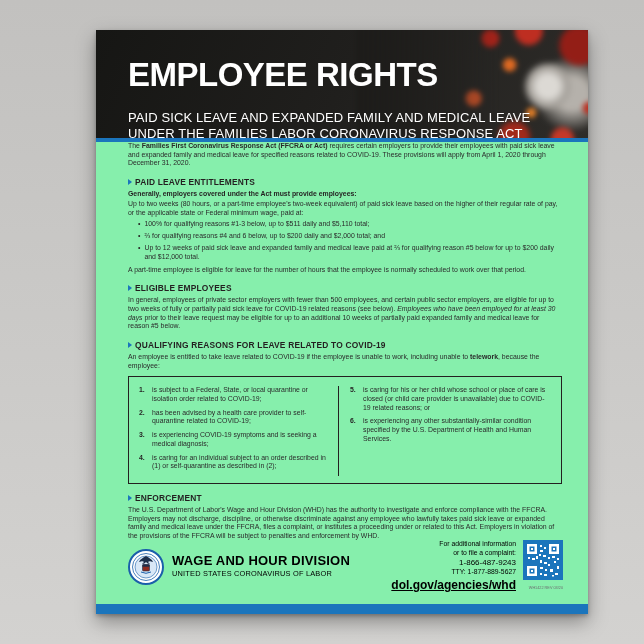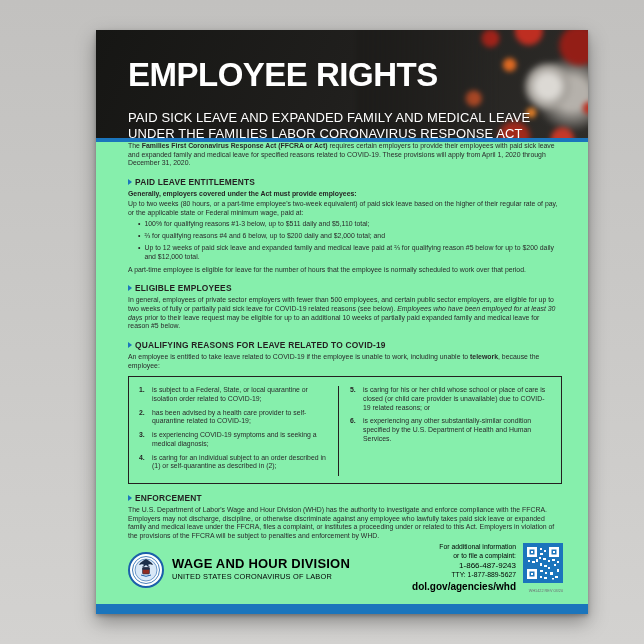--- a/index.html
+++ b/index.html
@@ -85,21 +85,21 @@
     display:flex; align-items:flex-start;
   }
   .seal-wrap { flex:none; margin-top:9px; }
   .division { margin:13px 0 0 8px; }
   .division .l1 { font-size:13px; font-weight:bold; letter-spacing:0.2px; }
   .division .l2 { font-size:7.4px; letter-spacing:0.2px; margin-top:1px; }
   .spacer { flex:1; }
   .contact { text-align:right; margin-right:7px; }
   .contact .c  { font-size:6.8px; line-height:1.3; }
   .contact .phone { font-size:8px; font-weight:normal; line-height:1.3; }
-  .contact .web { font-size:10px; font-weight:bold; line-height:1.4; }
+  .contact .web { font-size:12px; font-weight:bold; text-decoration:underline; line-height:1.4; }
   .qr-col { flex:none; width:40px; text-align:center; }
   .form-no { font-size:3.8px; color:#6d6e71; margin-top:2px; white-space:nowrap; text-align:right; }
   .bottom-bar { position:absolute; left:0; right:0; bottom:0; height:10px; background:#1b75bc; }
 </style>
 </head>
 <body>
 
 <div class="poster">
 
   <div class="header">

